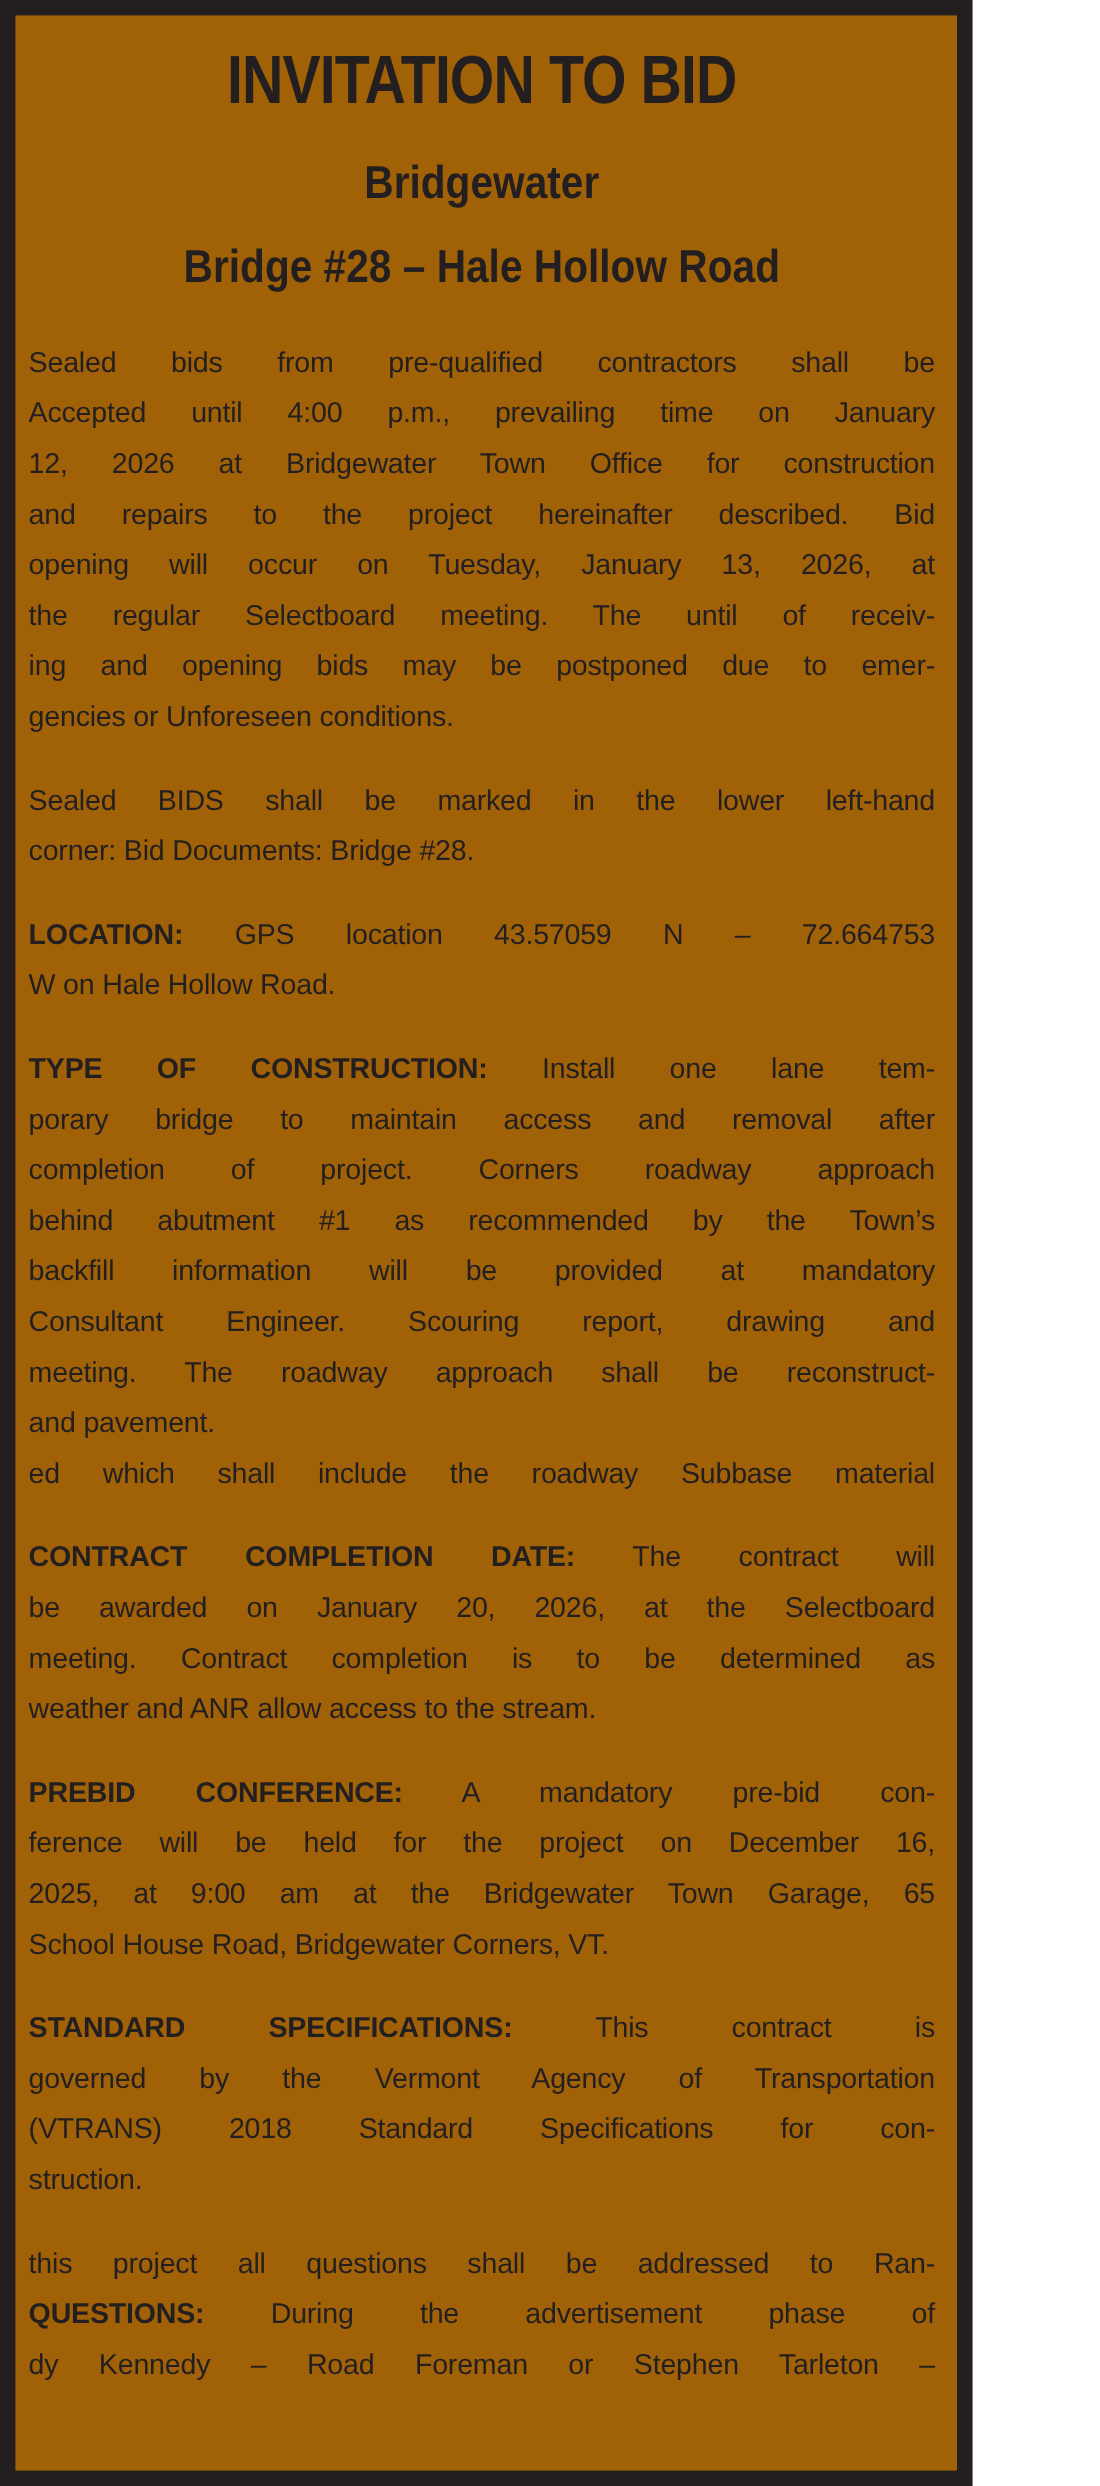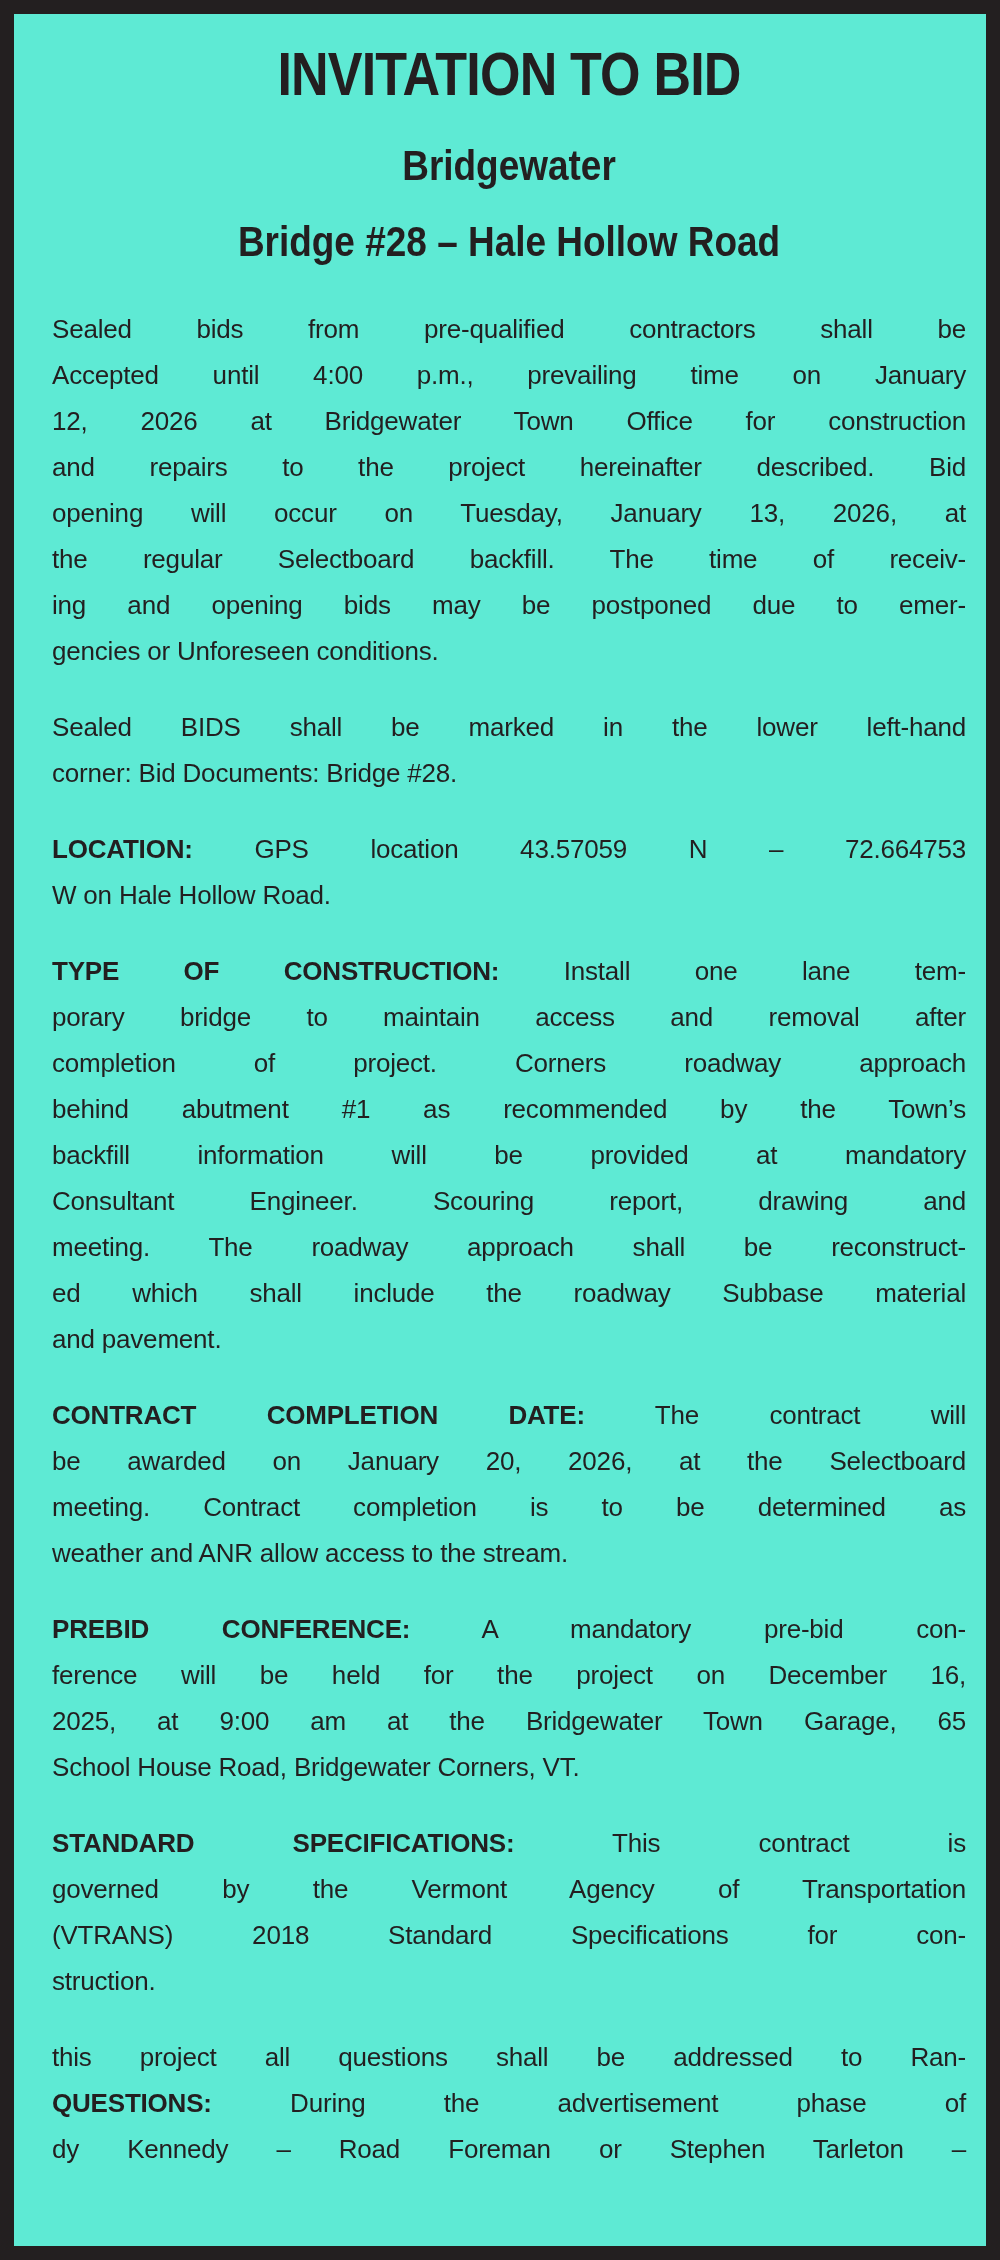--- a/index.html
+++ b/index.html
@@ -1,23 +1,23 @@
 <!DOCTYPE html>
 <html lang="en"><head>
 <meta charset="utf-8">
 <style>
   html, body { margin: 0; padding: 0; background: #ffffff; }
   .notice {
     position: relative;
-    width: 1000px;
+    width: 884px;
     height: 2260px;
     box-sizing: border-box;
     border: 14px solid #231f20;
-    background: #5eead4;
-    padding: 28px 20px 0 38px;
+    background: #a16207;
+    padding: 28px 20px 0 12px;
     font-family: "Liberation Sans", "DejaVu Sans", sans-serif;
     color: #231f20;
     overflow: hidden;
   }
   .ttl {
     text-align: center;
     font-weight: bold;
     margin: 0 0 38px 0;
     font-size: 62px;
     line-height: 64px;
@@ -60,42 +60,42 @@
   <div class="ttl">INVITATION TO BID</div>
   <div class="sub">Bridgewater</div>
   <div class="sub sub2">Bridge #28 – Hale Hollow Road</div>
   <div class="body-copy">
       <div class="para">
         <div class="line">Sealed bids from pre-qualified contractors shall be</div>
         <div class="line">Accepted until 4:00 p.m., prevailing time on January</div>
         <div class="line">12, 2026 at Bridgewater Town Office for construction</div>
         <div class="line">and repairs to the project hereinafter described. Bid</div>
         <div class="line">opening will occur on Tuesday, January 13, 2026, at</div>
-        <div class="line">the regular Selectboard backfill. The time of receiv-</div>
+        <div class="line">the regular Selectboard meeting. The until of receiv-</div>
         <div class="line">ing and opening bids may be postponed due to emer-</div>
         <div class="line last">gencies or Unforeseen conditions.</div>
       </div>
       <div class="para">
         <div class="line">Sealed BIDS shall be marked in the lower left-hand</div>
         <div class="line last">corner: Bid Documents: Bridge #28.</div>
       </div>
       <div class="para">
         <div class="line"><b>LOCATION:</b> GPS location 43.57059 N – 72.664753</div>
         <div class="line last">W on Hale Hollow Road.</div>
       </div>
       <div class="para">
         <div class="line"><b>TYPE OF CONSTRUCTION:</b> Install one lane tem-</div>
         <div class="line">porary bridge to maintain access and removal after</div>
         <div class="line">completion of project. Corners roadway approach</div>
         <div class="line">behind abutment #1 as recommended by the Town’s</div>
         <div class="line">backfill information will be provided at mandatory</div>
         <div class="line">Consultant Engineer. Scouring report, drawing and</div>
         <div class="line">meeting. The roadway approach shall be reconstruct-</div>
+        <div class="line last">and pavement.</div>
         <div class="line">ed which shall include the roadway Subbase material</div>
-        <div class="line last">and pavement.</div>
       </div>
       <div class="para">
         <div class="line"><b>CONTRACT COMPLETION DATE:</b> The contract will</div>
         <div class="line">be awarded on January 20, 2026, at the Selectboard</div>
         <div class="line">meeting. Contract completion is to be determined as</div>
         <div class="line last">weather and ANR allow access to the stream.</div>
       </div>
       <div class="para">
         <div class="line"><b>PREBID CONFERENCE:</b> A mandatory pre-bid con-</div>
         <div class="line">ference will be held for the project on December 16,</div>

